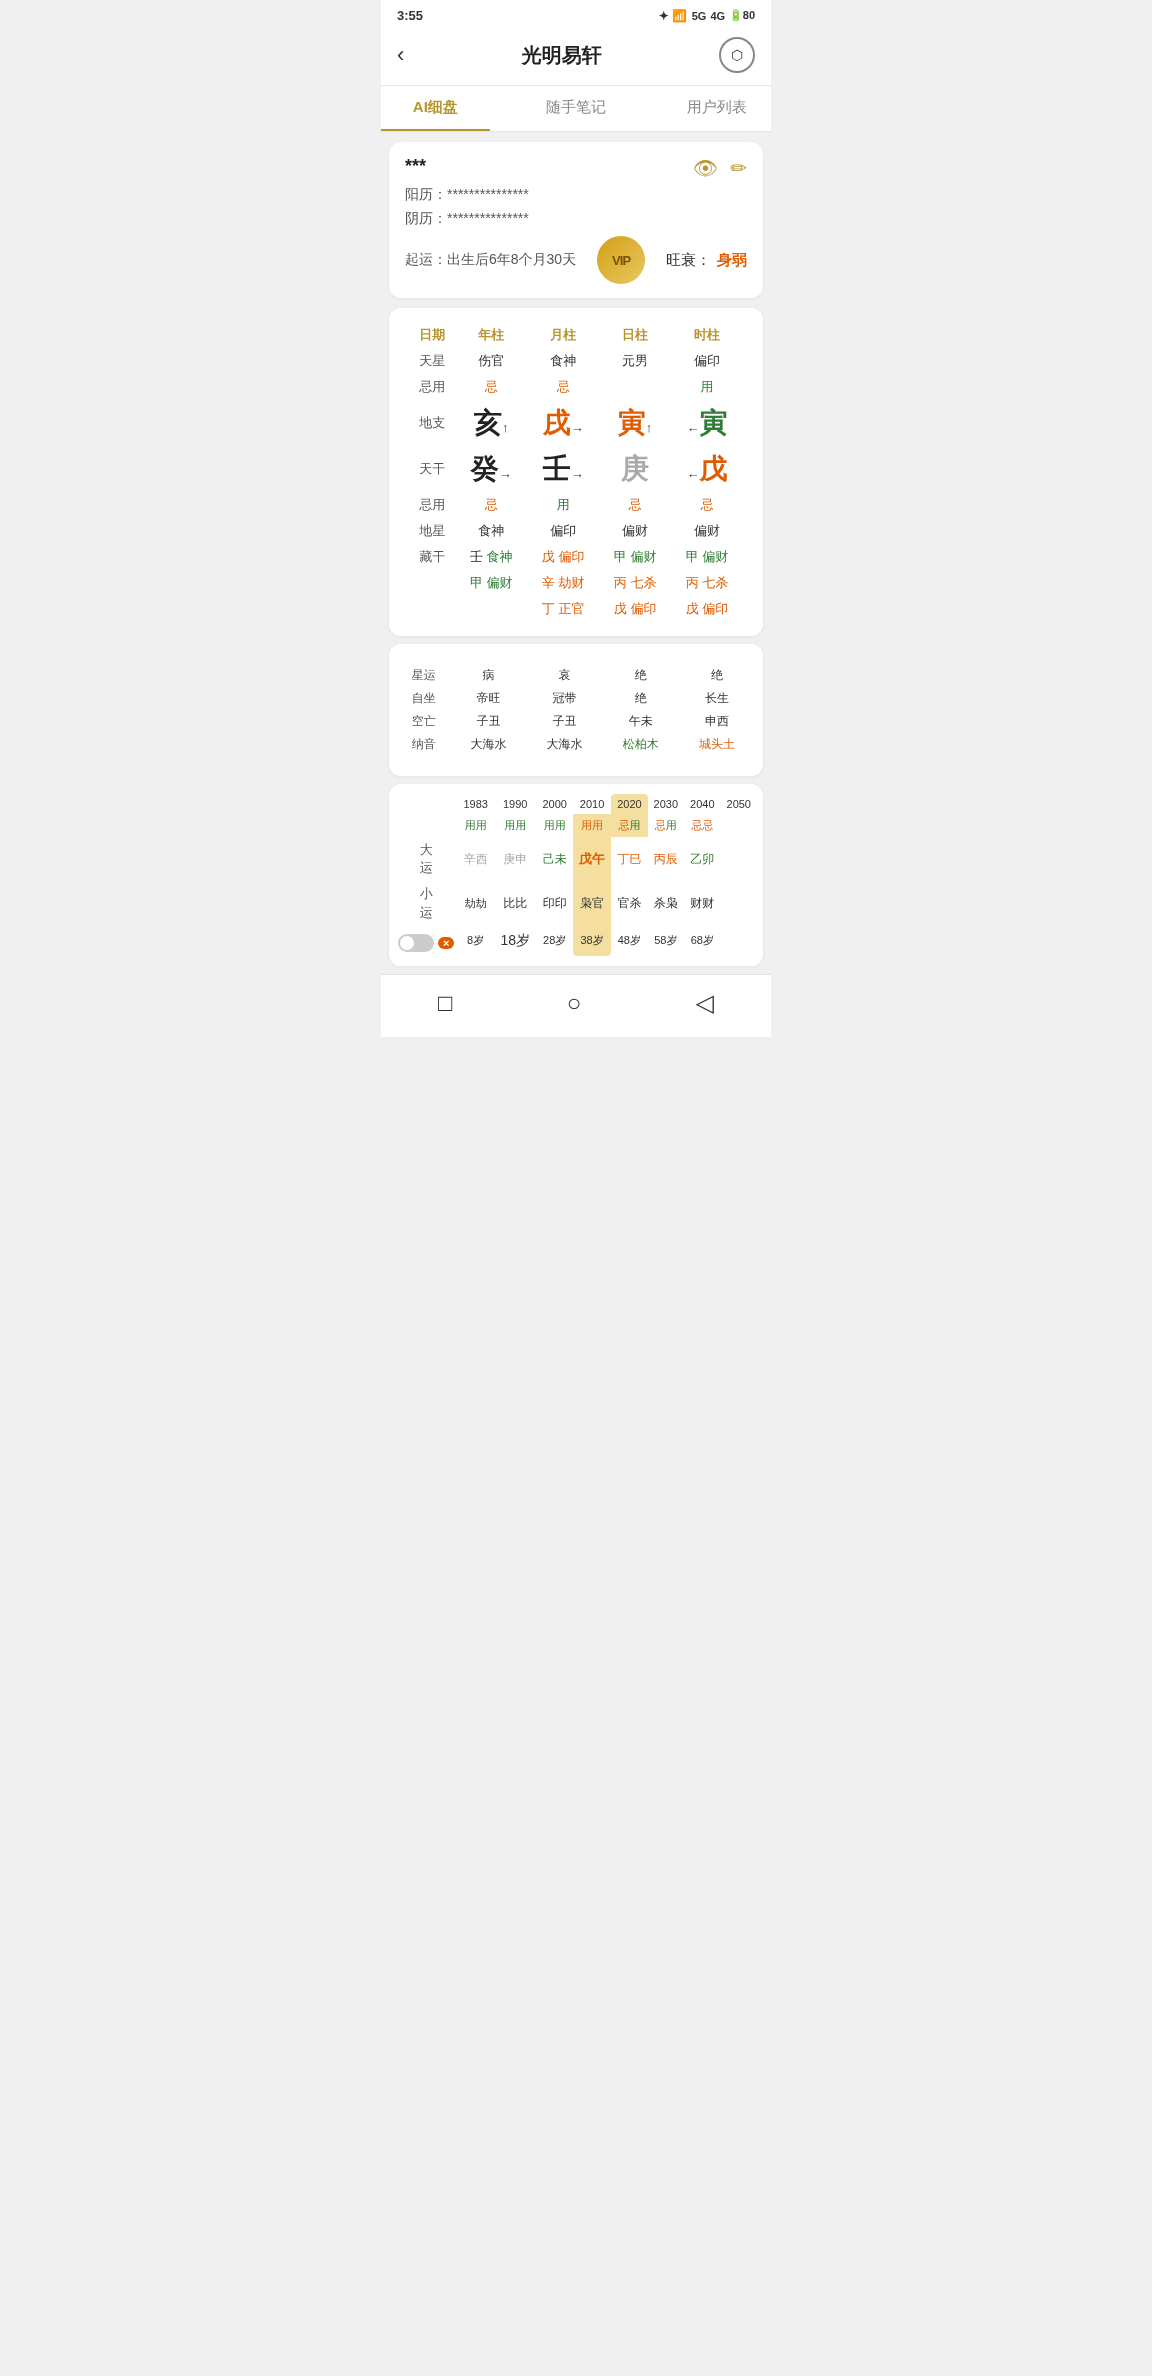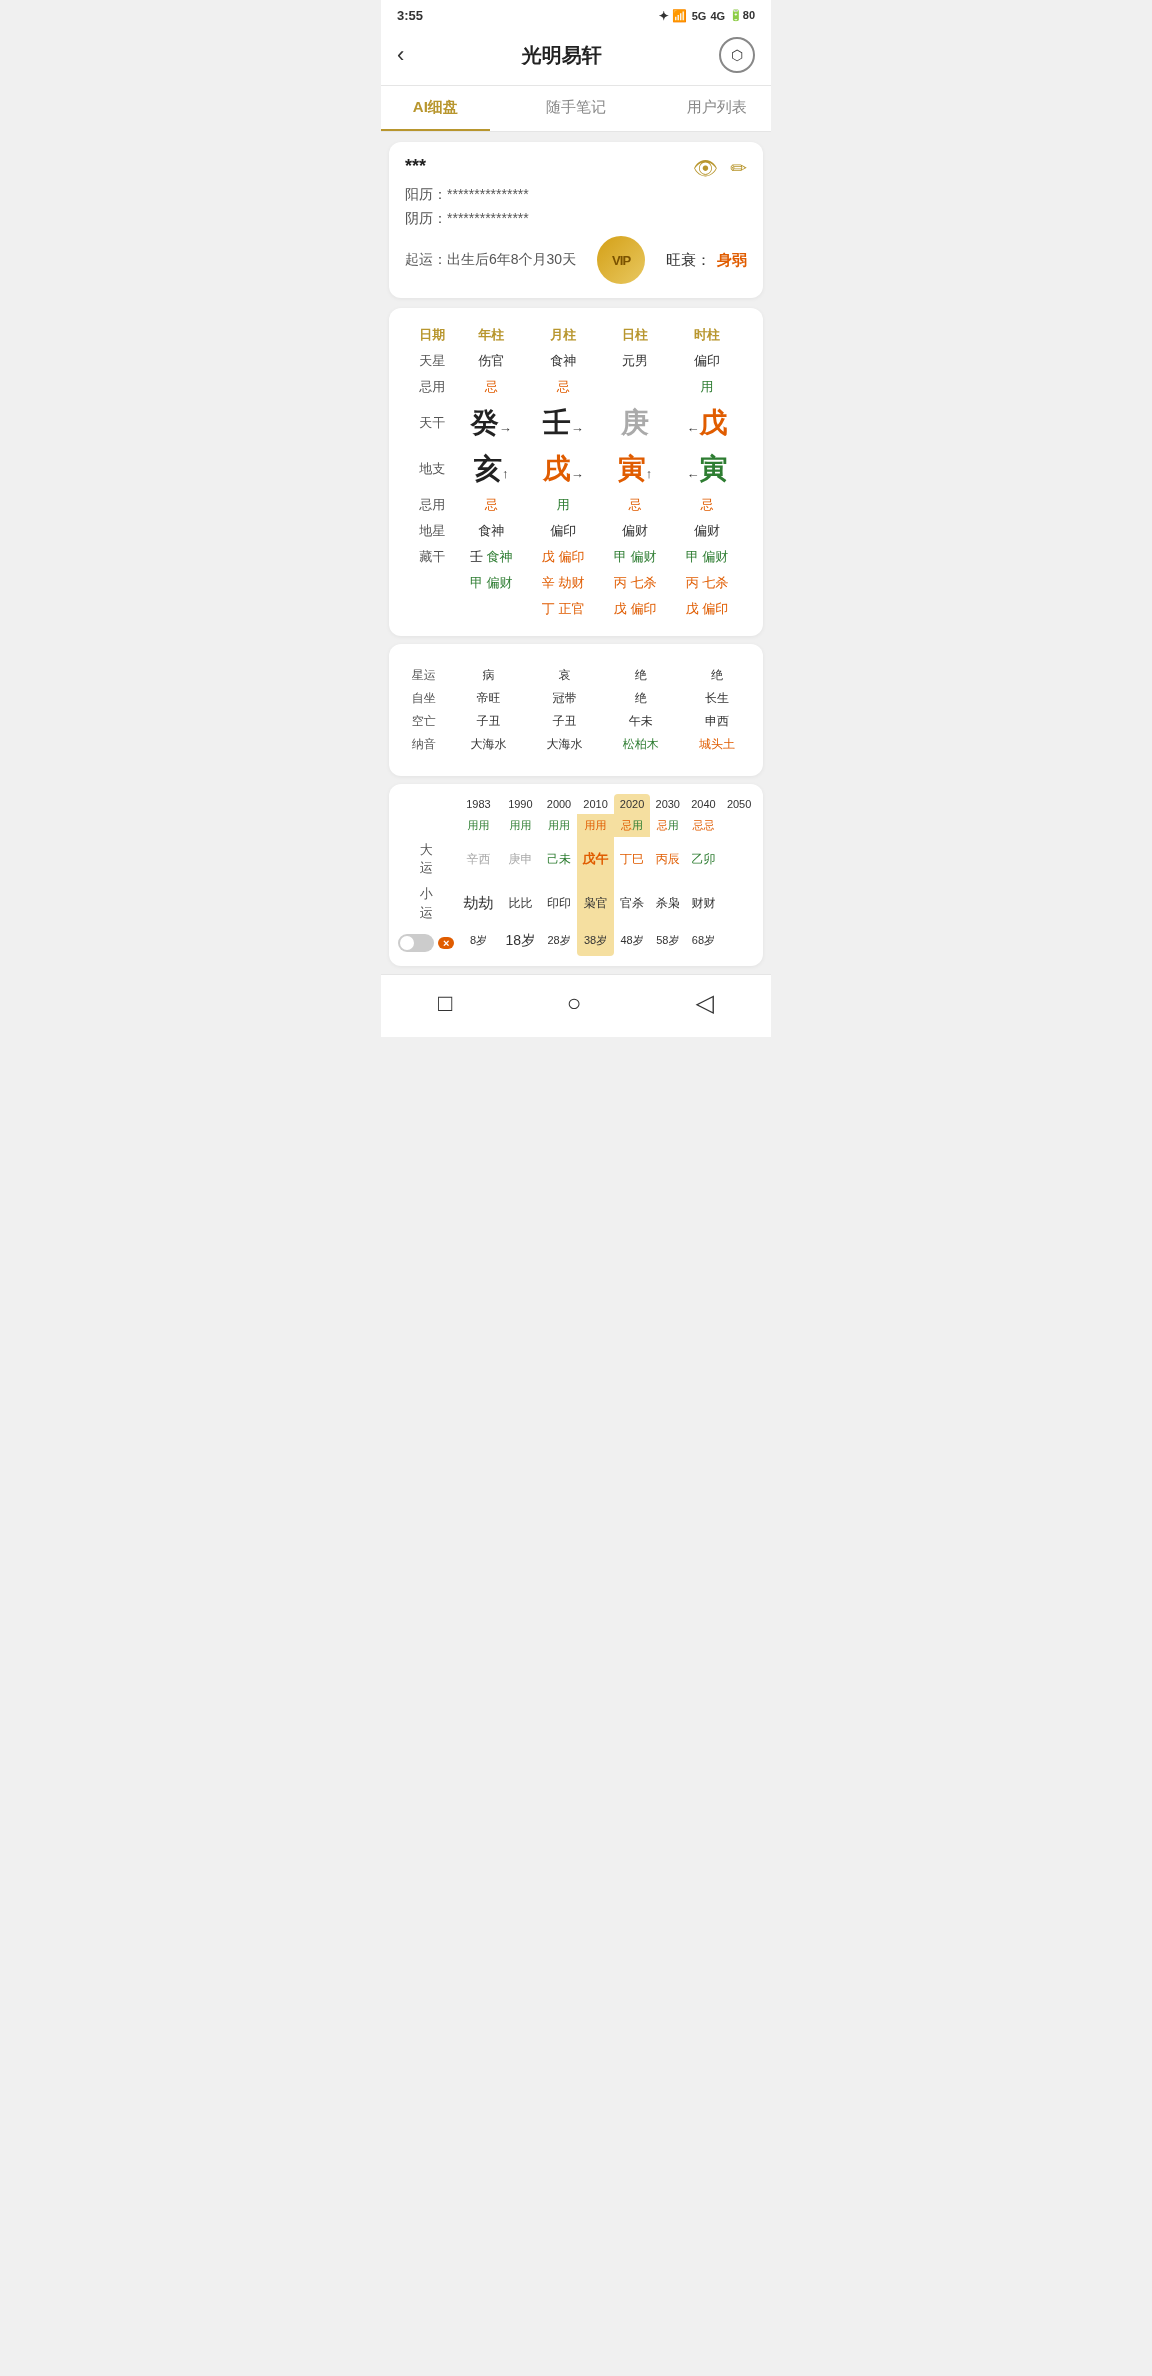--- a/index.html
+++ b/index.html
@@ -266,48 +266,48 @@
 
     <tr>
       <td class="col-label">忌用</td>
       <td class="text-red">忌</td>
       <td class="text-red">忌</td>
       <td></td>
       <td class="text-green">用</td>
     </tr>
 
     <tr>
+      <td class="col-label">地支</td>
+      <td>
+        <span style="font-size:28px;font-weight:900;color:#222;">亥</span><span style="font-size:13px;">↑</span>
+      </td>
+      <td>
+        <span style="font-size:28px;font-weight:900;color:#e05c00;">戌</span><span style="font-size:13px;">→</span>
+      </td>
+      <td>
+        <span style="font-size:28px;font-weight:900;color:#e05c00;">寅</span><span style="font-size:13px;">↑</span>
+      </td>
+      <td>
+        <span style="font-size:13px;">←</span><span style="font-size:28px;font-weight:900;color:#2e7d32;">寅</span>
+      </td>
+    </tr>
+
+    <tr>
       <td class="col-label">天干</td>
       <td>
         <span style="font-size:28px;font-weight:900;color:#222;">癸</span><span style="font-size:13px;">→</span>
       </td>
       <td>
         <span style="font-size:28px;font-weight:900;color:#222;">壬</span><span style="font-size:13px;">→</span>
       </td>
       <td>
         <span style="font-size:28px;font-weight:900;color:#aaa;">庚</span>
       </td>
       <td>
         <span style="font-size:13px;">←</span><span style="font-size:28px;font-weight:900;color:#e05c00;">戊</span>
-      </td>
-    </tr>
-
-    <tr>
-      <td class="col-label">地支</td>
-      <td>
-        <span style="font-size:28px;font-weight:900;color:#222;">亥</span><span style="font-size:13px;">↑</span>
-      </td>
-      <td>
-        <span style="font-size:28px;font-weight:900;color:#e05c00;">戌</span><span style="font-size:13px;">→</span>
-      </td>
-      <td>
-        <span style="font-size:28px;font-weight:900;color:#e05c00;">寅</span><span style="font-size:13px;">↑</span>
-      </td>
-      <td>
-        <span style="font-size:13px;">←</span><span style="font-size:28px;font-weight:900;color:#2e7d32;">寅</span>
       </td>
     </tr>
 
     <tr>
       <td class="col-label">忌用</td>
       <td class="text-red">忌</td>
       <td class="text-green">用</td>
       <td class="text-red">忌</td>
       <td class="text-red">忌</td>
     </tr>
@@ -449,21 +449,21 @@
       <td style="background:#f5dfa0;color:#e05c00;font-size:13px;font-weight:700;">戊午</td>
       <td style="color:#e05c00;font-size:12px;">丁巳</td>
       <td style="color:#e05c00;font-size:12px;">丙辰</td>
       <td style="color:#2e7d32;font-size:12px;">乙卯</td>
     </tr>
 
     <tr>
       <td style="vertical-align:middle;">
         <div style="font-size:13px;color:#555;line-height:1.4;">小<br>运</div>
       </td>
-      <td style="font-size:15px;">劫劫</td>
+      <td style="font-size:11px;">劫劫</td>
       <td style="font-size:12px;">比比</td>
       <td style="font-size:12px;">印印</td>
       <td style="background:#f5dfa0;font-size:12px;">枭官</td>
       <td style="font-size:12px;">官杀</td>
       <td style="font-size:12px;">杀枭</td>
       <td style="font-size:12px;">财财</td>
     </tr>
 
     <tr>
       <td>

